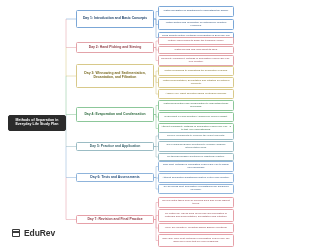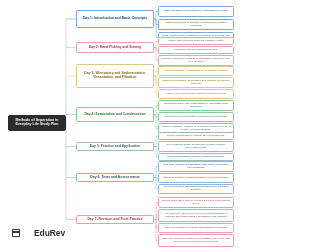--- a/index.html
+++ b/index.html
@@ -59,21 +59,21 @@
   .c-yellow { border-color:#d8c98a; color:#7a6a22; }
   .c-green  { border-color:#8cc79a; color:#2e6b3f; }
   .c-teal   { border-color:#9bbcc4; color:#3a646c; }
   .c-blue2  { border-color:#8fb4db; color:#27507d; }
   .c-pink   { border-color:#e6a0a8; color:#8f3b45; }
 
   
   .logo{
     position:absolute;
     left:12px;top:228px;
-    display:flex;align-items:center;gap:14px;
+    display:flex;align-items:center;gap:4px;
   }
   .logo-mark{
     width:8px;height:8px;
     background:#3a3a3a;
     border-radius:1px;
     position:relative;
     flex:0 0 auto;
   }
   .logo-mark:before{
     content:"";position:absolute;

